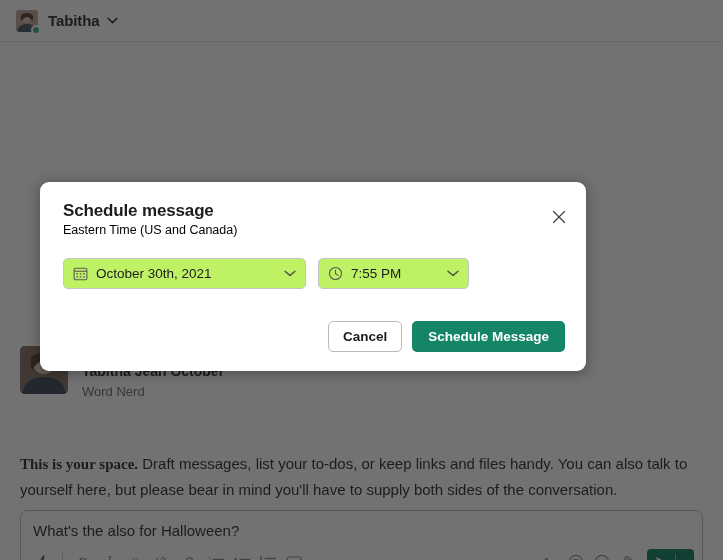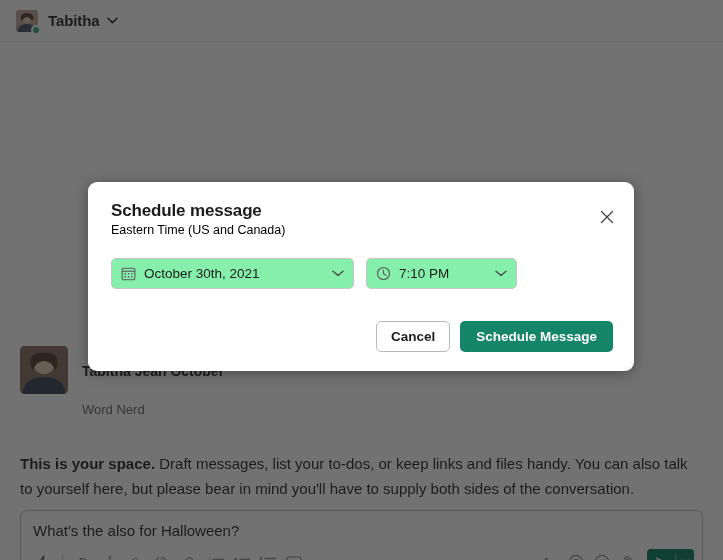--- a/index.html
+++ b/index.html
@@ -47,28 +47,28 @@
   }
   .profile-avatar {
     width: 48px; height: 48px; border-radius: 5px; overflow: hidden;
     background: #6f6056; flex: none;
   }
   .profile-meta { margin-left: 14px; padding-top: 16px; }
   .profile-name {
     font-size: 14px; font-weight: bold; color: #1d1c1d; line-height: 18px;
   }
   .profile-title {
-    font-size: 13px; color: #616061; line-height: 18px; margin-top: 21px;
+    font-size: 13px; color: #616061; line-height: 18px; margin-top: 3px;
   }
 
   .space-copy {
     position: absolute; left: 20px; top: 409px; width: 684px;
     font-size: 15px; line-height: 25px; color: #1d1c1d;
   }
-  .space-copy b { font-weight: bold; }
+  .space-copy b { font-weight: bold; font-family: Liberation Serif, serif; }
 
   
   .composer {
     position: absolute; left: 20px; right: 20px; top: 468px;
     border: 1px solid #bbbabb; border-radius: 7px; background: #ffffff;
     height: 72px;
   }
   .composer-text {
     padding: 10px 12px 0 12px; font-size: 15px; color: #1d1c1d; line-height: 20px;
   }
@@ -106,39 +106,38 @@
   #overlay {
     position: absolute; inset: 0;
     background: rgba(29,28,29,0.62);
   }
 
   
   #modal {
     position: absolute; left: 40px; top: 182px; width: 546px; height: 189px;
     background: #ffffff; border-radius: 9px;
     box-shadow: 0 2px 14px rgba(0,0,0,0.35);
-    margin-left: 48px;
   }
   .modal-title {
     position: absolute; left: 23px; top: 19px;
     font-size: 17px; font-weight: bold; color: #1d1c1d; letter-spacing: -0.15px;
   }
   .modal-sub {
     position: absolute; left: 23px; top: 41px;
     font-size: 12.5px; color: #000000;
   }
   .modal-close {
     position: absolute; right: 16px; top: 24px;
     width: 22px; height: 22px; display: flex; align-items: center; justify-content: center;
     color: #434245;
   }
 
   .selects { position: absolute; left: 23px; top: 76px; display: flex; gap: 12px; }
   .select {
-    height: 31px; border: 1px solid #c5c5c5; border-radius: 5px; background: #86efac;
+    height: 31px; border: 1px solid #c5c5c5; border-radius: 5px; background: #bef264;
     display: flex; align-items: center; padding: 0 9px;
   }
   .select.date { width: 243px; }
   .select.time { width: 151px; }
   .select-icon { color: #5b5b5b; display: flex; align-items: center; flex: none; }
   .select-value {
     flex: 1 1 auto; font-size: 13.5px; color: #1d1c1d; margin-left: 8px;
     white-space: nowrap; overflow: hidden;
   }
   .select-chev { color: #4a4a4a; display: flex; align-items: center; flex: none; }
@@ -349,21 +348,21 @@
       </span>
     </div>
 
     <div class="select time">
       <span class="select-icon">
         <svg width="15" height="15" viewBox="0 0 16 16" aria-hidden="true">
           <circle cx="8" cy="8" r="6.4" fill="none" stroke="currentColor" stroke-width="1.2"></circle>
           <path d="M8 4.3V8.2l2.8 1.8" fill="none" stroke="currentColor" stroke-width="1.2" stroke-linecap="round"></path>
         </svg>
       </span>
-      <span class="select-value">7:10 PM</span>
+      <span class="select-value">7:55 PM</span>
       <span class="select-chev">
         <svg width="12" height="7" viewBox="0 0 12 7" aria-hidden="true">
           <path d="M1 1.2L6 5.6 11 1.2" fill="none" stroke="currentColor" stroke-width="1.35" stroke-linecap="round" stroke-linejoin="round"></path>
         </svg>
       </span>
     </div>
 
   </div>
 
   <div class="modal-actions">

